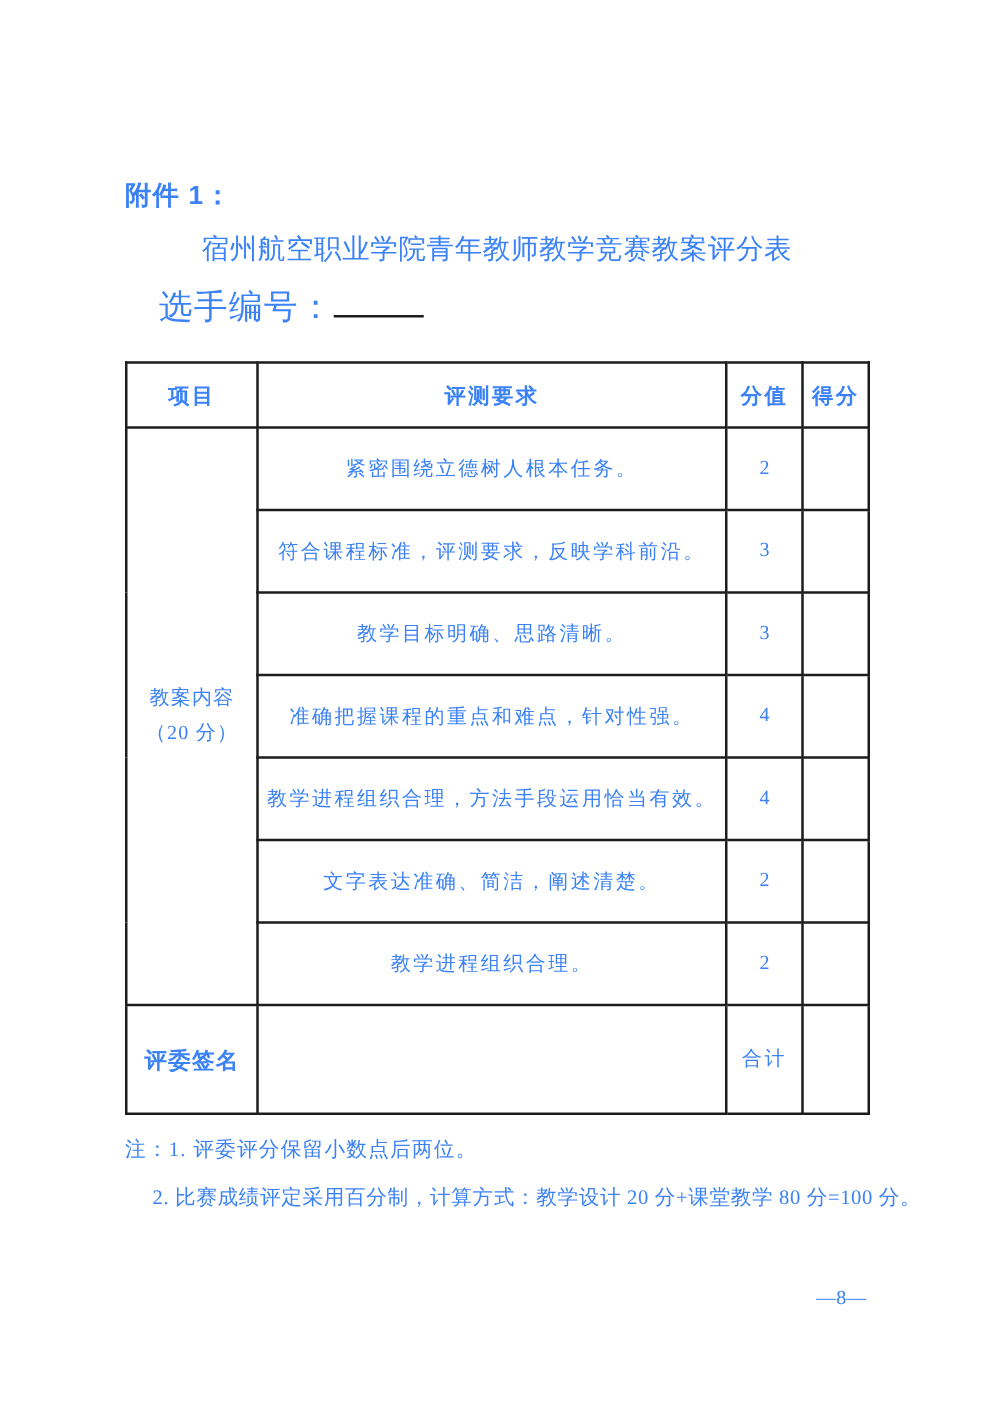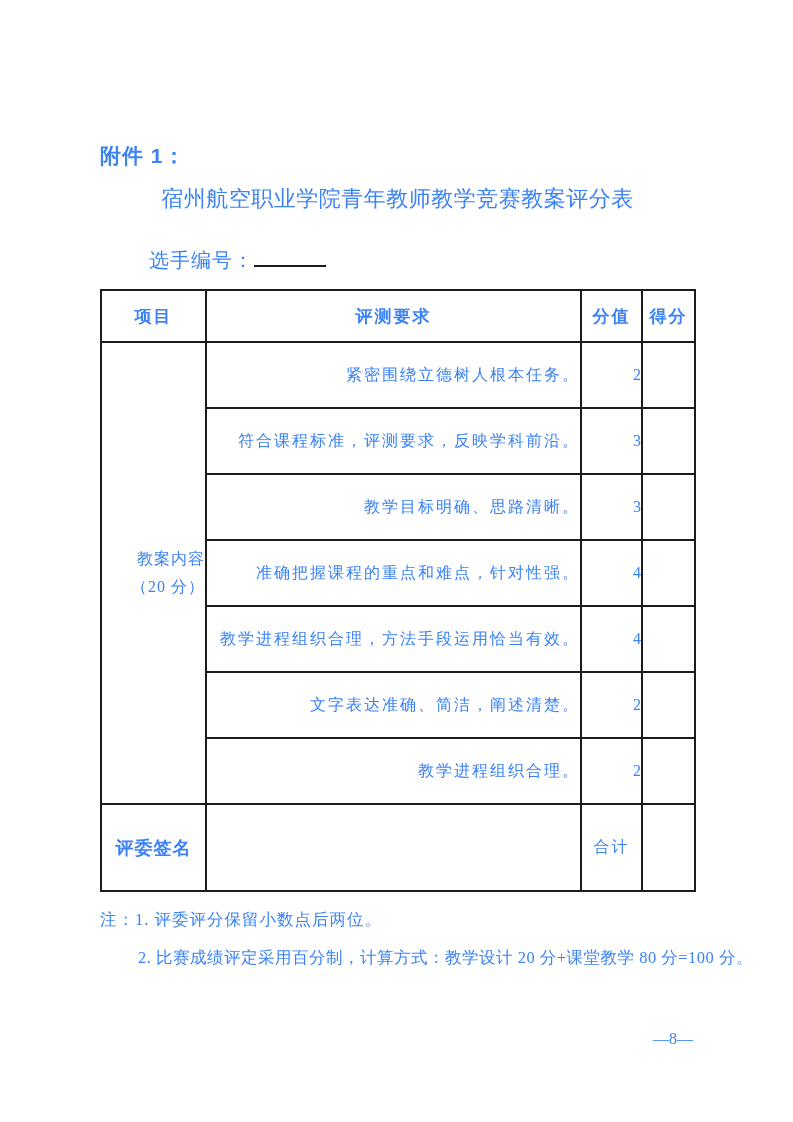--- a/index.html
+++ b/index.html
@@ -32,24 +32,23 @@
     width: 595px;
     text-align: center;
     font-size: 22px;
     font-weight: normal;
     letter-spacing: 0.5px;
     white-space: nowrap;
   }
   .contestant-line {
     position: absolute;
     left: 127px;
-    top: 244px;
-    font-size: 20px;
-    letter-spacing: 1px;
-    margin-left: 22px;
+    top: 227px;
+    font-size: 27px;
+    letter-spacing: 1px;
   }
   .blank-underline {
     display: inline-block;
     width: 72px;
     height: 21px;
     border-bottom: 2px solid #1c1c1c;
     vertical-align: baseline;
   }
   table.score-table {
     position: absolute;
@@ -67,21 +66,20 @@
     overflow: hidden;
   }
   tr.header-row td {
     height: 50px;
     font-weight: bold;
     font-size: 17px;
     letter-spacing: 2px;
   }
   tr.criteria-row td {
     height: 64px;
-    text-align: right;
   }
   td.requirement-cell {
     font-size: 16px;
     letter-spacing: 2px;
   }
   td.score-cell, td.earned-cell {
     font-size: 16px;
     font-family: "Liberation Serif", "DejaVu Serif", serif;
   }
   td.category-cell {
@@ -105,21 +103,21 @@
   }
   .note-1 {
     position: absolute;
     left: 100px;
     top: 909px;
     font-size: 16.5px;
     letter-spacing: 1px;
   }
   .note-2 {
     position: absolute;
-    left: 138px;
+    left: 122px;
     top: 947px;
     font-size: 16.5px;
     letter-spacing: 0.5px;
     white-space: nowrap;
   }
   .page-number {
     position: absolute;
     left: 653px;
     top: 1030px;
     font-size: 16px;

